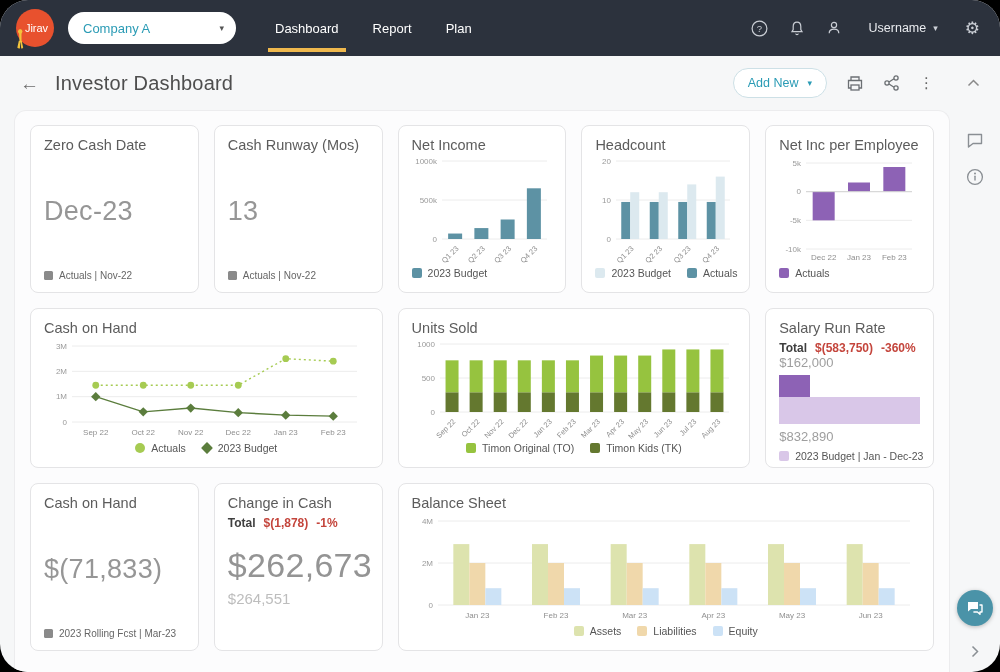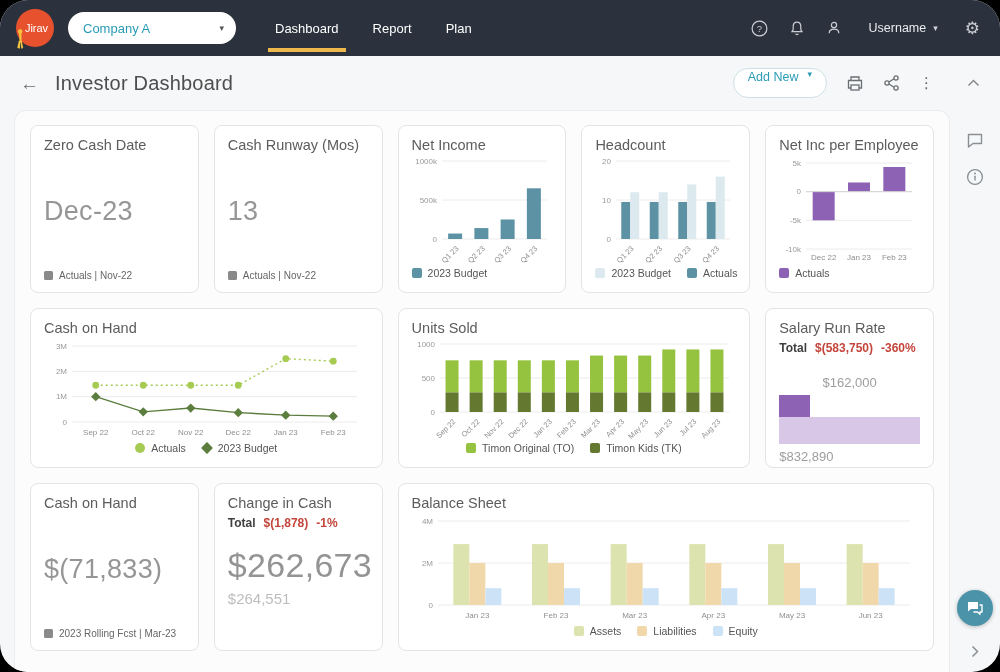--- a/index.html
+++ b/index.html
@@ -23,21 +23,21 @@
   .top-right{margin-left:auto;display:flex;align-items:center;gap:21px;color:#c9cdd4;}
   .tb-icon{display:flex;align-items:center;justify-content:center;background:none;border:none;color:#c9cdd4;cursor:pointer;padding:0;}
   .gear{font-family:"DejaVu Sans",sans-serif;font-size:17px;line-height:1;}
   .username{display:flex;align-items:center;gap:7px;font-size:12.5px;color:#e9ebef;cursor:pointer;background:none;border:none;}
 
   
   .subheader{height:54px;display:flex;align-items:center;padding:0 20px 0 20px;background:#f6f7f8;}
   .back{font-size:19px;color:#6d6d6d;background:none;border:none;cursor:pointer;padding:0;line-height:1;}
   .page-title{font-size:20px;font-weight:400;color:#4e4e4e;margin:0 0 0 16px;letter-spacing:.2px;}
   .sub-actions{margin-left:auto;display:flex;align-items:center;gap:19px;}
-  .add-new{height:30px;border-radius:15px;border:1px solid #cde0e6;background:#fff;color:#2a9bb5;font-size:12.5px;padding:1px 14px;display:flex;gap:9px;cursor:pointer;}
+  .add-new{height:30px;border-radius:15px;border:1px solid #cde0e6;background:#fff;color:#2a9bb5;font-size:12.5px;padding:12px 14px;display:flex;align-items:center;gap:9px;cursor:pointer;}
   .sh-icon{display:flex;align-items:center;justify-content:center;background:none;border:none;color:#6b6f73;cursor:pointer;padding:0;}
   .kebab{font-family:"DejaVu Sans",sans-serif;font-size:15px;color:#666;letter-spacing:0;}
   .collapse{margin-left:14px;color:#8a8a8a;}
 
   
   .content{display:flex;height:562px;}
   .panel{margin-left:14px;width:936px;background:#fcfcfd;border:1px solid #ececee;border-bottom:none;border-radius:12px 12px 0 0;padding:14px 15px;display:grid;grid-template-columns:repeat(5,1fr);grid-template-rows:168px 160px 168px;gap:15px;}
   .span2{grid-column:span 2;}
   .span3{grid-column:span 3;}
   .rail{flex:1;display:flex;flex-direction:column;align-items:center;padding:22px 0 14px;gap:19px;}
@@ -62,21 +62,21 @@
   .lg-mark.diamond{transform:rotate(45deg) scale(.85);border-radius:1px;}
 
   .total-row{display:flex;gap:8px;font-size:12px;font-weight:bold;margin-top:5px;flex:none;}
   .total-lbl{color:#3f3f3f;}
   .total-val,.total-pct{color:#c4453c;}
   .kpi2{font-size:34px;color:#949494;margin-top:16px;letter-spacing:.3px;}
   .kpi-sub{font-size:15px;color:#bdbdbd;margin-top:5px;}
   .cic-spacer{flex:1;}
 
   .hbar-label{font-size:13px;color:#9e9e9e;flex:none;}
-  .hbar-label.top{margin:20px 0 5px;text-align:center;}
+  .hbar-label.top{margin:0 0 5px;}
   .hbar-label.bottom{margin:5px 0 0;}
   .hbar{height:22px;flex:none;}
   .hbar.tall{height:27px;}
 </style>
 </head>
 <body>
 
 <div class="window">
 
   <header class="topbar">

